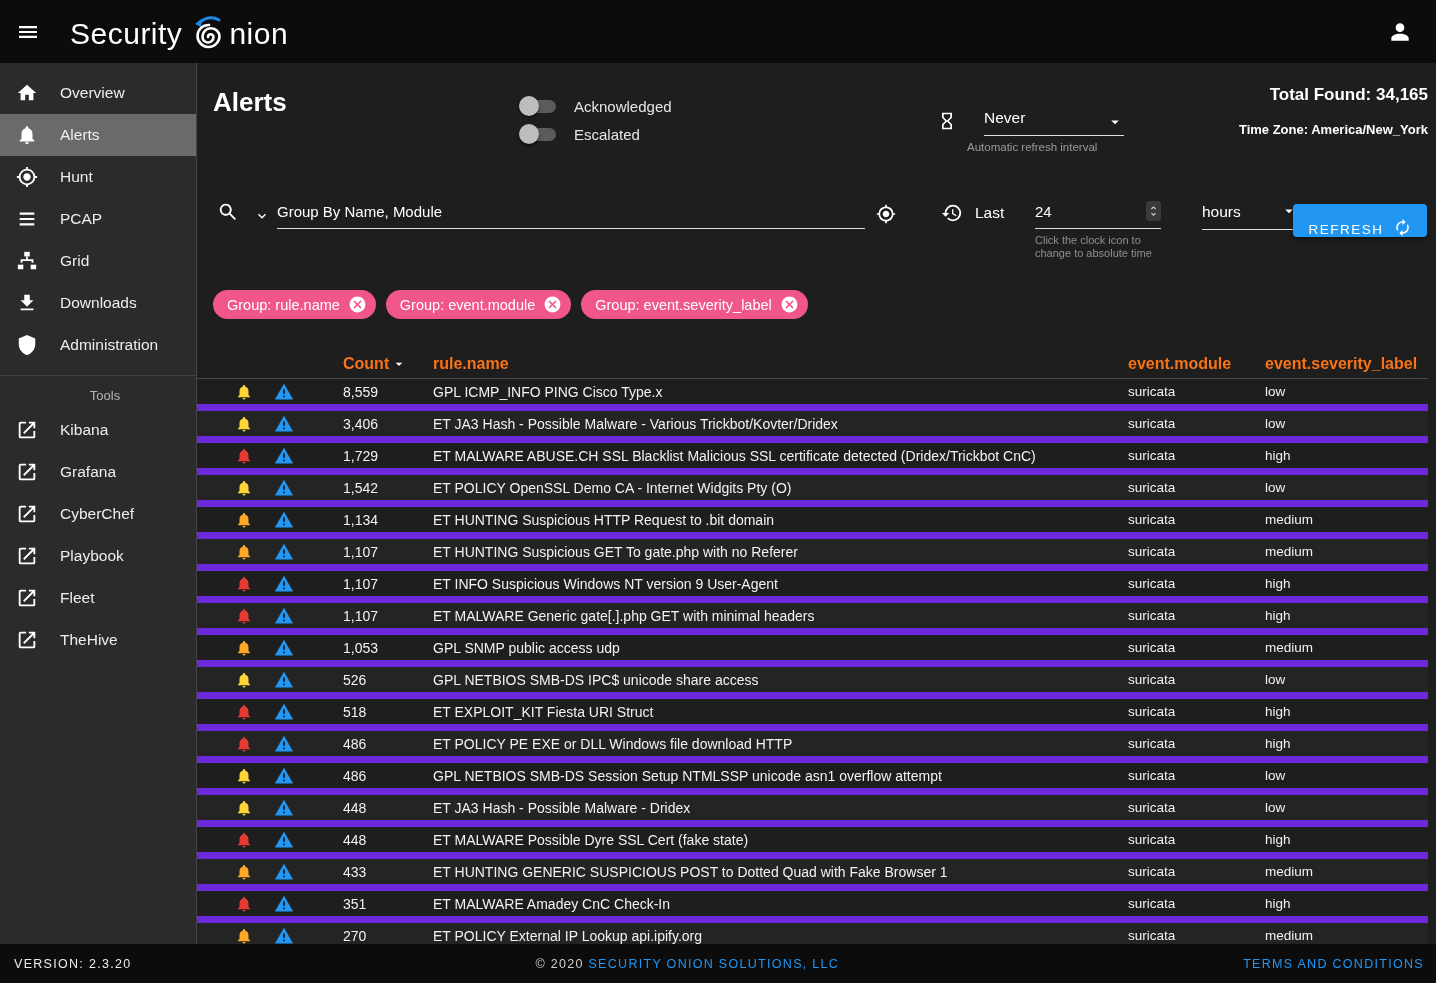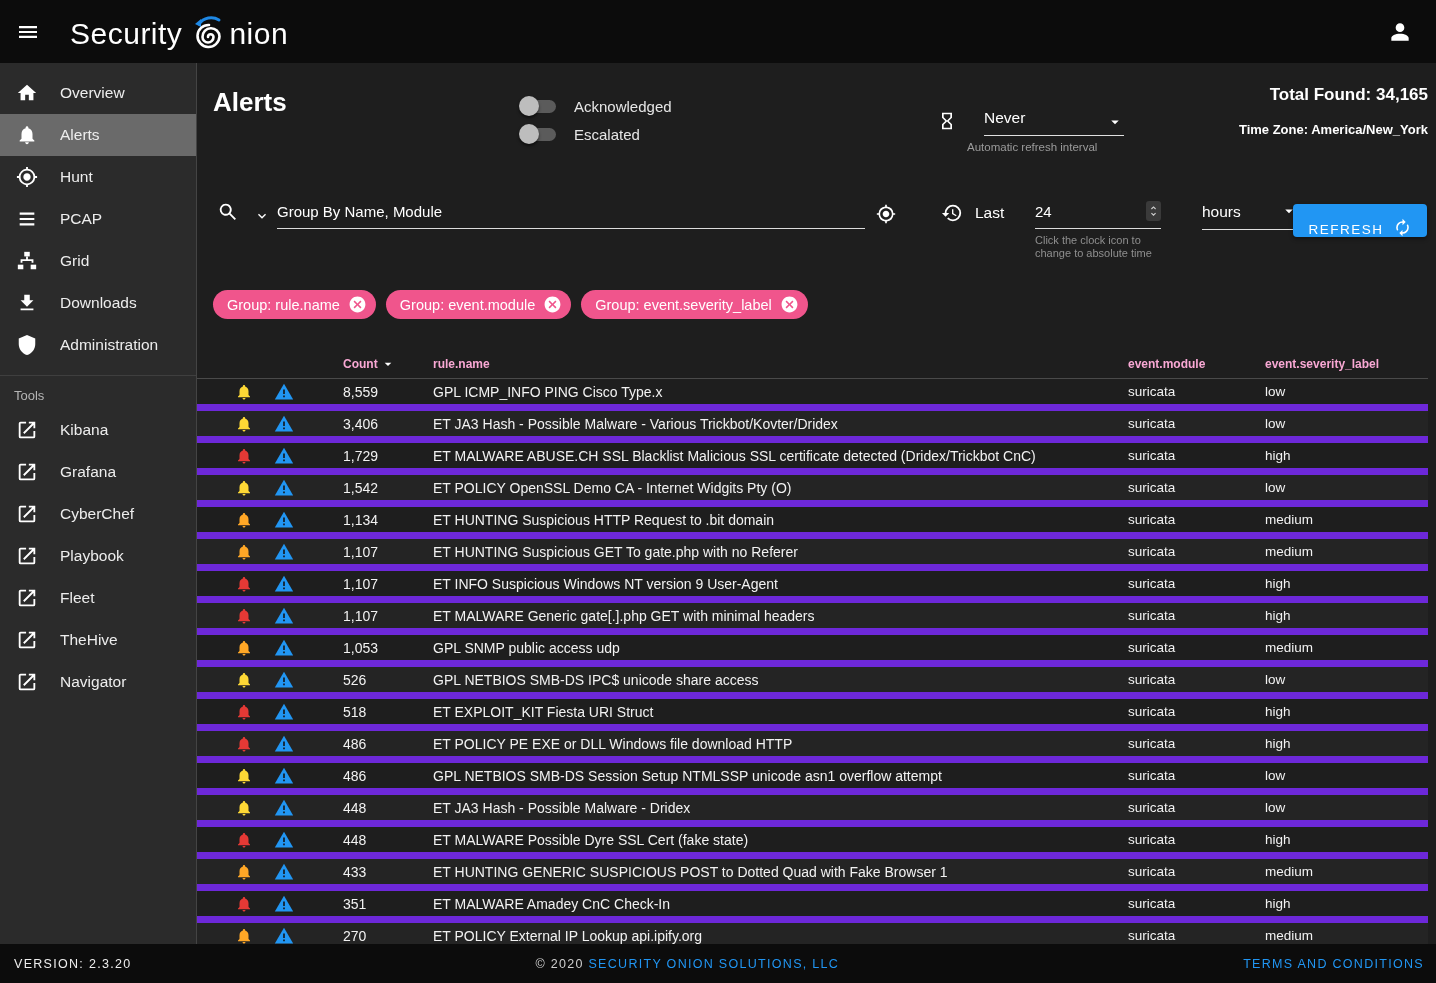--- a/index.html
+++ b/index.html
@@ -19,21 +19,21 @@
               width:44px; height:44px; cursor:pointer; display:flex; align-items:center; justify-content:center; }
 
   
   .sidebar { position:absolute; left:0; top:63px; width:197px; bottom:39px;
              background:#2b2b2b; border-right:1px solid #444; padding-top:9px; }
   .side-item { height:42px; display:flex; align-items:center; padding-left:16px;
                color:#ededed; font-size:15.5px; cursor:pointer; }
   .side-item.active { background:#6a6a6a; }
   .side-item .icon { width:22px; height:22px; margin-right:22px; color:#fff; flex:0 0 22px; }
   .tools-sep { border-top:1px solid #3f3f3f; margin-top:9px; }
-  .tools-label { padding:12px 0 6px 14px; font-size:13px; color:#b5b5b5; }
+  .tools-label { padding:12px 0 6px 14px; font-size:13px; color:#b5b5b5;text-align:center; }
 
   
   .content { position:absolute; left:197px; top:63px; right:0; bottom:39px;
              background:#1e1e1e; overflow:hidden; }
   .page-title { position:absolute; left:16px; top:24px; font-size:26px; font-weight:700; }
 
   .toggles { position:absolute; left:326px; top:29px; }
   .toggle-row { display:flex; align-items:center; height:28px; }
   .switch { position:relative; width:33px; height:13px; border-radius:7px; background:#5b5b5b;
             margin-right:18px; cursor:pointer; display:inline-block; }
@@ -87,21 +87,21 @@
   .chips { position:absolute; left:16px; top:227px; display:flex; gap:10px; }
   .chip { height:29px; background:#F0558C; border-radius:15px; display:flex; align-items:center;
           padding:0 9px 0 14px; font-size:14.5px; color:#fff; cursor:pointer; }
   .chip .icon { width:19px; height:19px; margin-left:8px; color:#fff; cursor:pointer; }
 
   
   .grid-row { display:grid; grid-template-columns:38px 42px 38px 90px 695px 137px 1fr;
               padding-left:28px; align-items:center; }
   .thead { position:absolute; left:0; top:286px; right:8px; height:30px;
            border-bottom:1px solid #4a4a4a; }
-  .th { font-size:12px; font-weight:700; color:#f9a8d4; }
+  .th { font-size:16px; font-weight:700; color:#f97316; }
   .th-count { display:flex; align-items:center; }
   .sort-caret { width:16px; height:16px; color:#fff; margin-left:2px; }
   .rows { position:absolute; left:0; top:316px; right:8px; bottom:0; overflow:hidden; }
   .table-row { height:32px; border-bottom:7px solid #6d28d9; cursor:pointer; }
   .rows > div:nth-of-type(even) { background:#242424; }
   .cell { font-size:14px; color:#f2f2f2; white-space:nowrap; overflow:hidden; }
   .cell.small { font-size:13.5px; }
   .bell-icon { width:18px; height:18px; margin:0 auto; }
   .warn-icon { width:20px; height:20px; margin:0 auto; }
   .sev-low .bell-icon { color:#FDD835; }
@@ -257,28 +257,20 @@
           <span>Fleet</span>
         </div>
         <div class="side-item">
           <span class="icon">
             <svg viewBox="0 0 24 24">
               <path fill="currentColor" d="M14 3v2h3.59l-9.83 9.83 1.41 1.41L19 6.41V10h2V3h-7zM5 5h6V3H5a2 2 0 0 0-2 2v14a2 2 0 0 0 2 2h14a2 2 0 0 0 2-2v-6h-2v6H5V5z"></path>
             </svg>
           </span>
           <span>TheHive</span>
         </div>
-        <div class="side-item">
-          <span class="icon">
-            <svg viewBox="0 0 24 24">
-              <path fill="currentColor" d="M14 3v2h3.59l-9.83 9.83 1.41 1.41L19 6.41V10h2V3h-7zM5 5h6V3H5a2 2 0 0 0-2 2v14a2 2 0 0 0 2 2h14a2 2 0 0 0 2-2v-6h-2v6H5V5z"></path>
-            </svg>
-          </span>
-          <span>Navigator</span>
-        </div>
       </div>
   </nav>
 
   <main class="content">
     <h1 class="page-title">Alerts</h1>
 
     <div class="toggles">
       <div class="toggle-row">
         <span class="switch"></span>
         <span class="toggle-label">Acknowledged</span>

